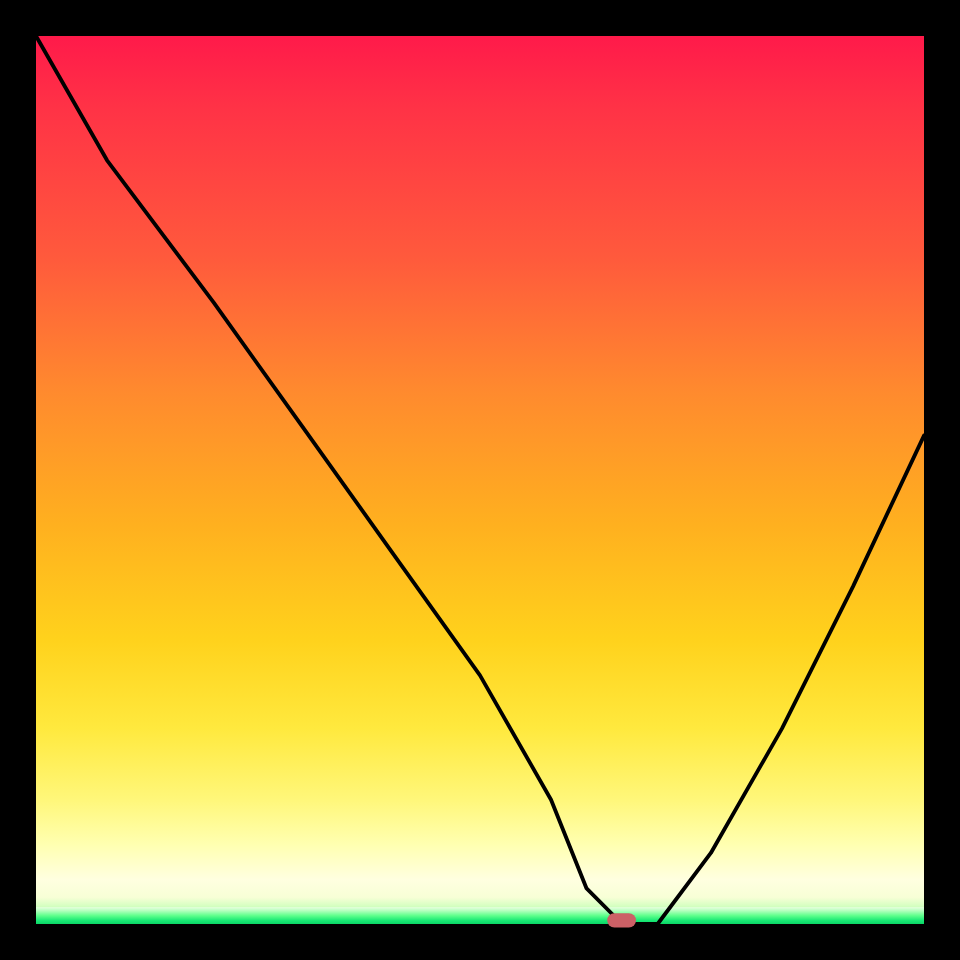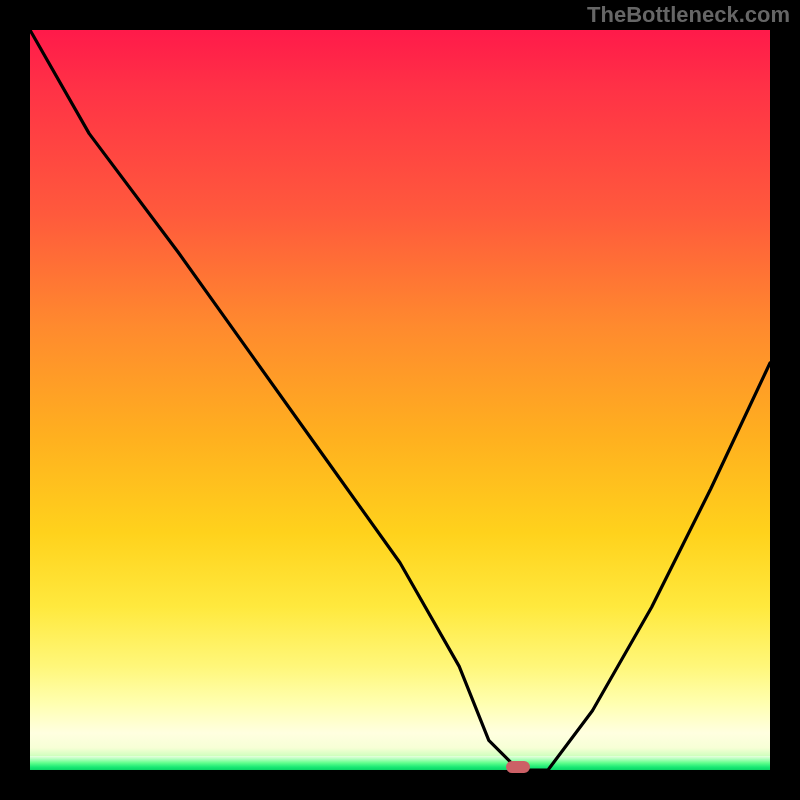--- a/index.html
+++ b/index.html
@@ -81,21 +81,20 @@
     height: 12px;
     border-radius: 6px;
     background: #cc6066;
     transform: translate(-50%, -50%);
   }
 </style>
 </head>
 <body>
 
 <div class="frame">
-  <div class="watermark">TheBottleneck.com</div>
 
   <div class="plot">
     <div class="green-band"></div>
 
     <svg class="curve" viewBox="0 0 740 740" preserveAspectRatio="none">
       <path id="curve-path" d="M0.0 0.0 L59.2 103.6 L148.0 222.0 L222.0 325.6 L296.0 429.2 L370.0 532.8 L429.2 636.4 L458.8 710.4 L488.4 740.0 L518.0 740.0 L562.4 680.8 L621.6 577.2 L680.8 458.8 L740.0 333.0" fill="none" stroke="#000" stroke-width="3.2" stroke-linecap="round" stroke-linejoin="round"></path>
     </svg>
 
     <div class="minpoint" id="minpoint" style="left: 488.4px; top: 737px;"></div>
   </div>

